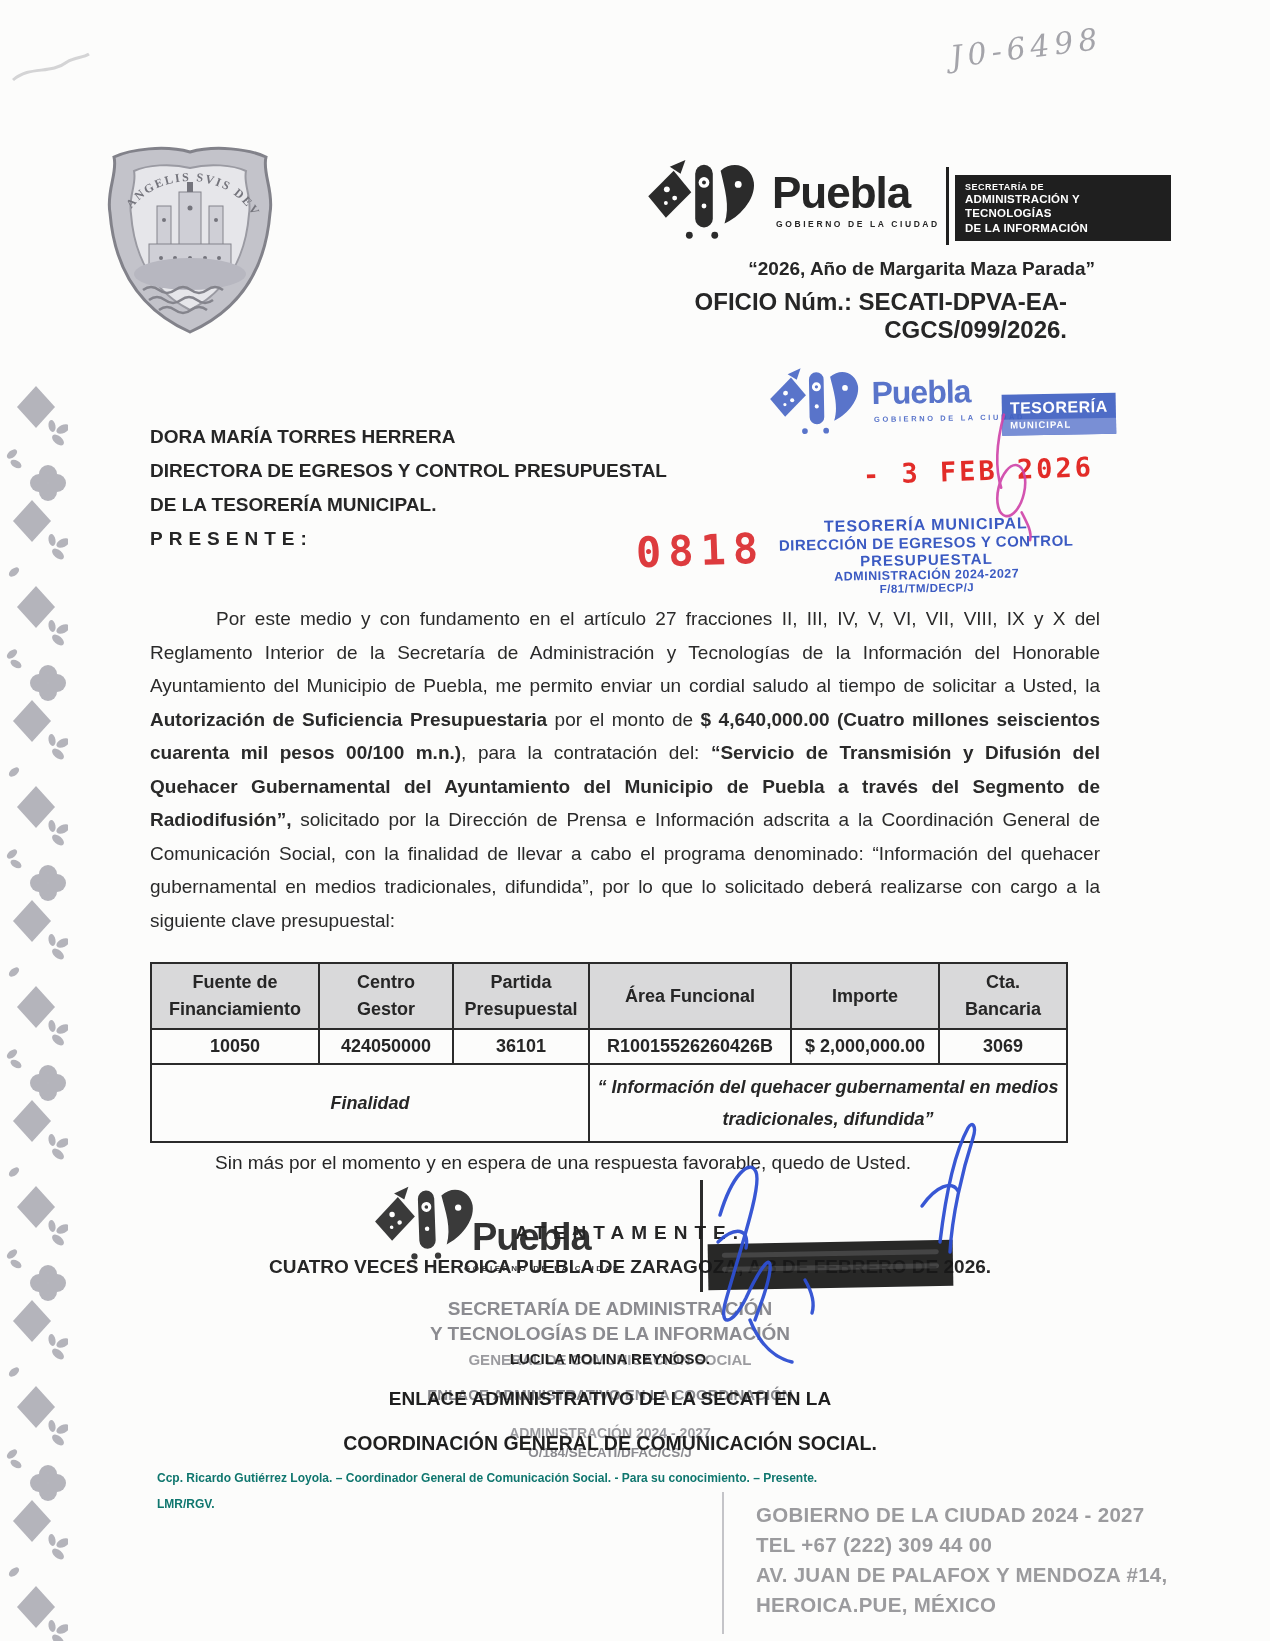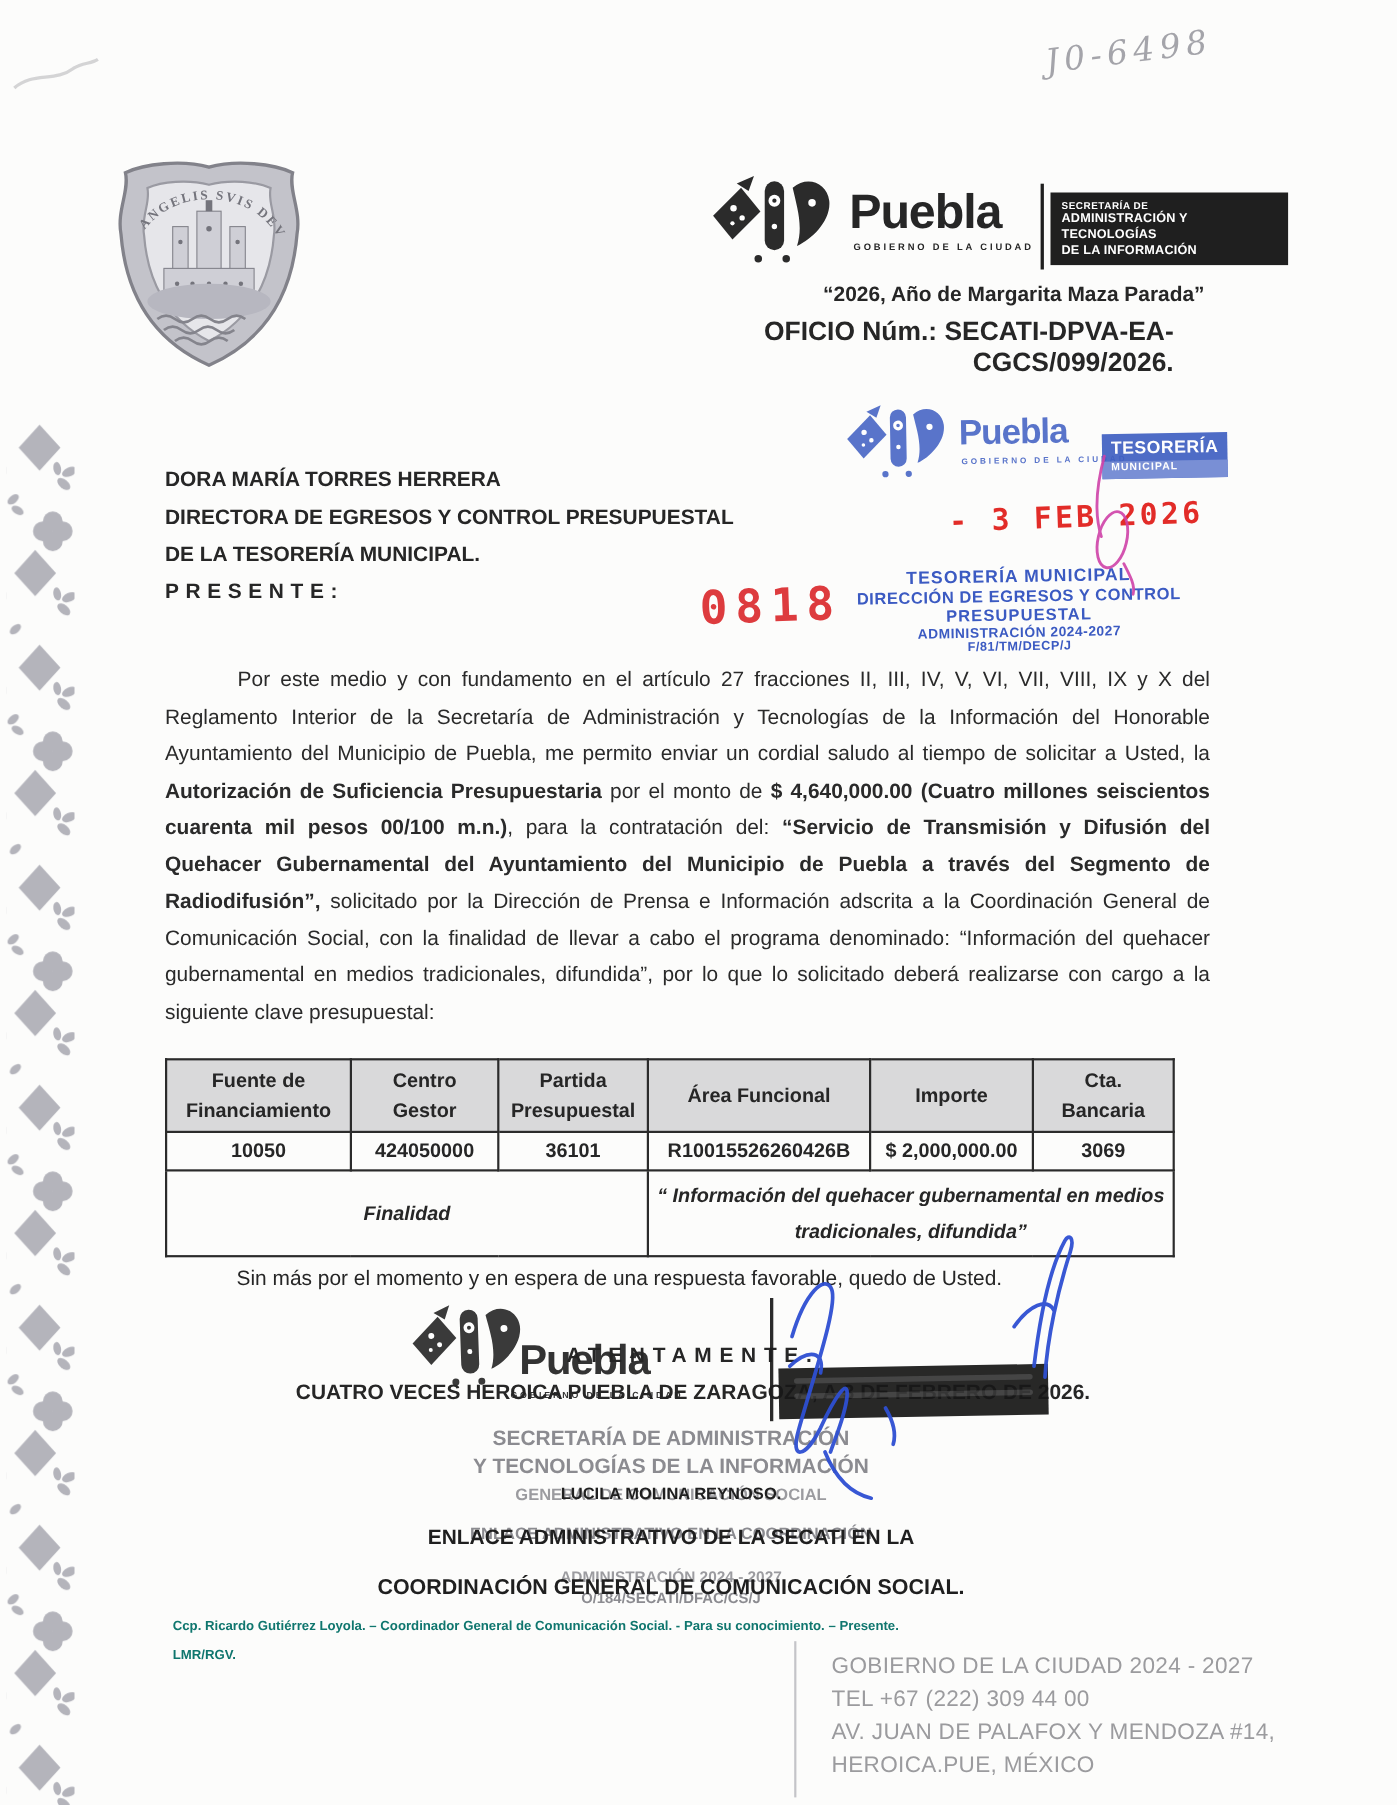--- a/index.html
+++ b/index.html
@@ -300,20 +300,20 @@
       <path d="M205,160 C212,172 215,183 212,193"></path>
     </g>
   </svg>
 
   <div class="abs cc" style="left:140px;top:1465px;width:820px;">
     <div>Ccp. Ricardo Gutiérrez Loyola. – Coordinador General de Comunicación Social. - Para su conocimiento. – Presente.</div>
     <div>LMR/RGV.</div>
   </div>
 
   <div class="abs f-div" style="left:722px;top:1492px;height:142px;"></div>
-  <div class="abs f-right" style="left:756px;top:1500px;width:430px;">
+  <div class="abs f-right" style="left:756px;top:1500px;width:430px;font-weight:bold;">
     <div>GOBIERNO DE LA CIUDAD 2024 - 2027</div>
     <div>TEL +67 (222) 309 44 00</div>
     <div>AV. JUAN DE PALAFOX Y MENDOZA #14,</div>
     <div>HEROICA.PUE, MÉXICO</div>
   </div>
 
 </div>
 
 </body></html>

